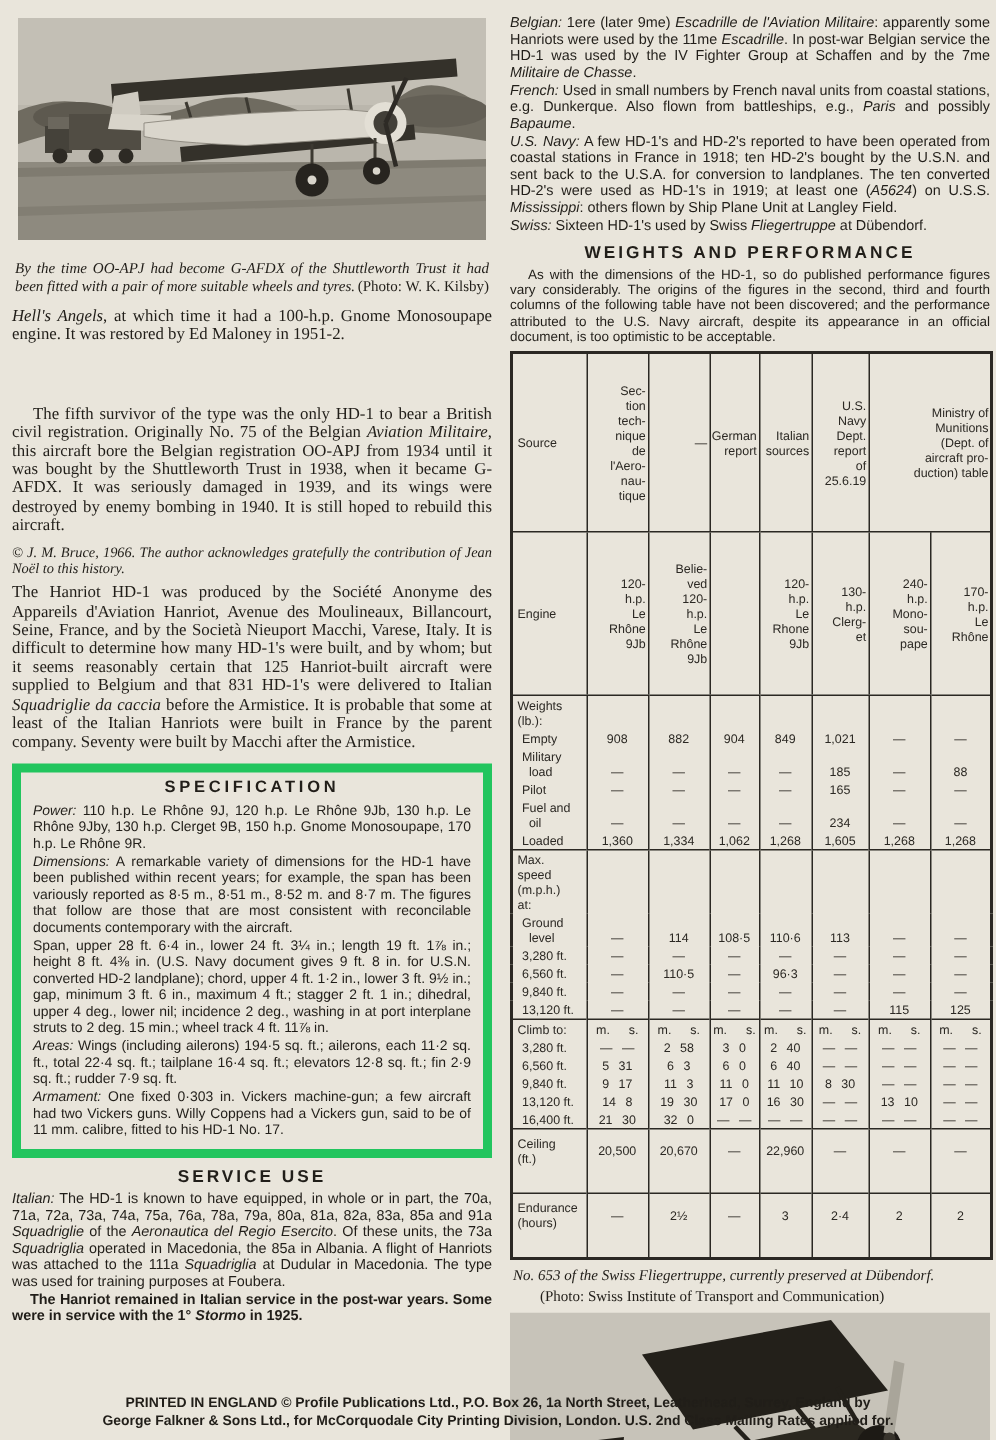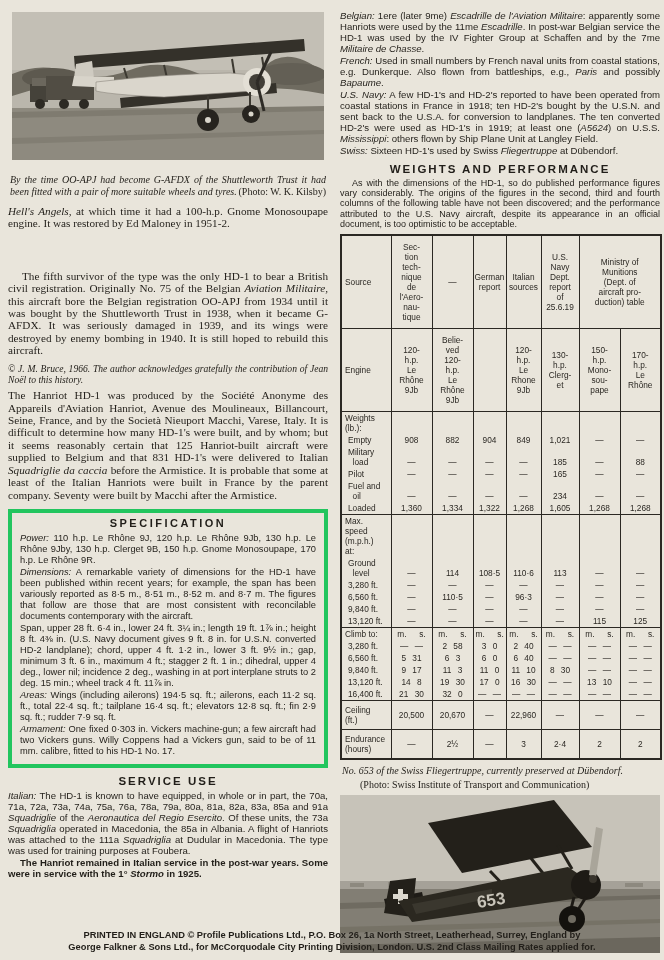--- a/index.html
+++ b/index.html
@@ -11,45 +11,45 @@
   
   .photo-frame{width:312px;height:148px;margin:2px auto 0;display:block;}
   .photo-frame svg{display:block;width:100%;height:100%;}
   .caption{font-style:italic;font-size:10px;line-height:12px;margin:14px 2px 7px;text-align:justify;}
   .caption .credit{float:right;font-style:normal;}
   .body-p{font-size:11.2px;line-height:12.4px;text-align:justify;margin:0 0 2px;}
   .body-p.indent{text-indent:14px;margin-top:40px;}
   .copyright{font-style:italic;font-size:9.6px;line-height:11.3px;margin:6px 0 4px;text-align:justify;}
   h2.serif-head{font-family:"Liberation Serif",serif;font-size:13px;font-weight:bold;text-align:center;
         margin:7px 0 2px;letter-spacing:.5px;}
-  .spec-box{border:4px solid #22c55e;padding:5px 8px 6px;margin:8px 0 4px;
+  .spec-box{border:6px solid #22c55e;padding:5px 8px 6px;margin:8px 0 4px;
         font-family:"Liberation Sans",sans-serif;font-size:9.3px;line-height:11px;text-align:justify;}
   .spec-title{font-family:"Liberation Sans",sans-serif;font-weight:bold;font-size:11px;letter-spacing:2.5px;
         text-align:center;margin:0 0 4px;}
   .spec-box p{margin:0 0 1px;}
   h2.sans-head{font-family:"Liberation Sans",sans-serif;font-size:11.5px;font-weight:bold;text-align:center;
         letter-spacing:2px;margin:7px 0 3px;}
   .sans-p{font-family:"Liberation Sans",sans-serif;font-size:9.6px;line-height:11px;text-align:justify;margin:0 0 1px;}
   .sans-p.indent{text-indent:12px;font-weight:bold;}
 
   
   .wp-intro{font-family:"Liberation Sans",sans-serif;font-size:9px;line-height:10.2px;text-align:justify;
         text-indent:12px;margin:0 0 5px;}
   #perf-table{width:100%;border-collapse:collapse;border:2px solid #2b2823;table-layout:fixed;
         font-family:"Liberation Sans",sans-serif;font-size:8.3px;line-height:10px;color:#2b2823;}
   #perf-table td{border-left:1px solid #2b2823;padding:1px 2px;vertical-align:bottom;overflow:hidden;}
   #perf-table td:first-child{border-left:none;}
   #perf-table tr.hrow td{border-bottom:1px solid #2b2823;vertical-align:middle;}
-  #perf-table td.hcell{text-align:center;white-space:pre-line;padding:6px 1px;}
+  #perf-table td.hcell{text-align:right;white-space:pre-line;padding:19px 1px;}
   #perf-table td.label{text-align:left;white-space:pre-line;padding-left:3px;}
   #perf-table td.label.ind{padding-left:6px;}
   #perf-table tr.bt td{border-top:1px solid #2b2823;}
   #perf-table td.val{text-align:center;}
   #perf-table tr.climb td.val{white-space:pre;word-spacing:4px;}
-  #perf-table tr.mid td{vertical-align:middle;padding-top:4px;padding-bottom:4px;}
+  #perf-table tr.mid td{vertical-align:middle;padding-top:4px;padding-bottom:18px;}
   .caption2{font-style:italic;font-size:10px;line-height:12px;margin:5px 2px 2px;text-align:justify;}
   .credit2{font-style:normal;font-size:10px;line-height:12px;margin:0 2px 4px;padding-left:18px;}
   .photo2-frame{width:320px;height:158px;display:block;}
   .photo2-frame svg{display:block;width:100%;height:100%;}
 
   
   .footer{position:absolute;left:0;right:0;bottom:7px;text-align:center;
         font-family:"Liberation Sans",sans-serif;font-weight:bold;font-size:9.3px;line-height:11.5px;color:#211e19;}
   .footer div{width:620px;margin:0 auto;}
 </style>
@@ -194,21 +194,21 @@
               <td colspan="1" class="hcell"></td>
               <td colspan="1" class="hcell">120-
 h.p.
 Le
 Rhone
 9Jb</td>
               <td colspan="1" class="hcell">130-
 h.p.
 Clerg-
 et</td>
-              <td colspan="1" class="hcell">150-
+              <td colspan="1" class="hcell">240-
 h.p.
 Mono-
 sou-
 pape</td>
               <td colspan="1" class="hcell">170-
 h.p.
 Le
 Rhône</td>
             </tr>
             <tr class="bt">
@@ -261,21 +261,21 @@
               <td class="val">—</td>
               <td class="val">—</td>
               <td class="val">234</td>
               <td class="val">—</td>
               <td class="val">—</td>
             </tr>
             <tr>
               <td class="label ind">Loaded</td>
               <td class="val">1,360</td>
               <td class="val">1,334</td>
-              <td class="val">1,322</td>
+              <td class="val">1,062</td>
               <td class="val">1,268</td>
               <td class="val">1,605</td>
               <td class="val">1,268</td>
               <td class="val">1,268</td>
             </tr>
             <tr class="bt">
               <td class="label">Max.
 speed
 (m.p.h.)
 at:</td>

